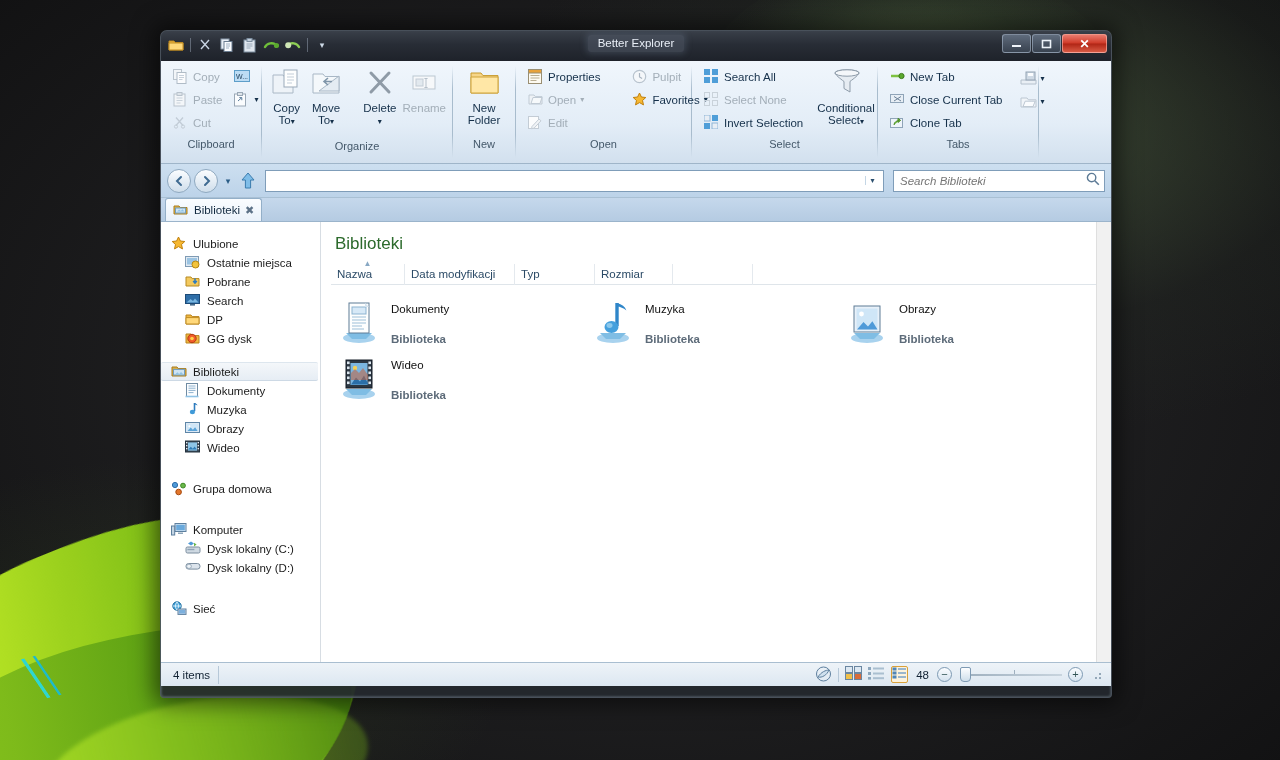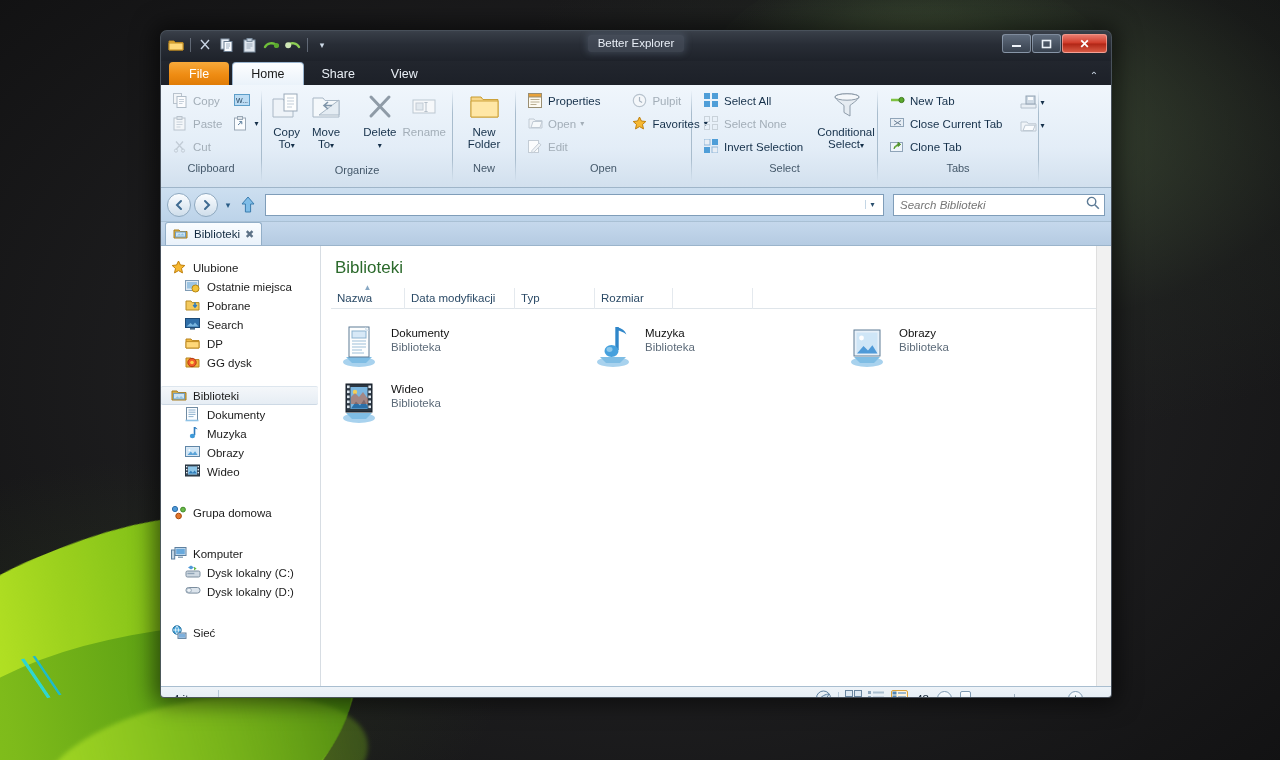--- a/index.html
+++ b/index.html
@@ -221,21 +221,21 @@
     display: flex; height: 21px; align-items: center; margin: 10px 0 0 10px;
     border-bottom: 1px solid #dfe5ea; font-size: 11.5px; color: #2b4a66;
   }
   .colhead { border-right: 1px solid #e4e9ee; padding-left: 6px; height: 21px; display: flex; align-items: center; position: relative; }
   .sortmark { position: absolute; top: -5px; left: 50%; transform: translateX(-50%); color: #88a8c4; font-size: 8px; }
   #items { position: relative; padding: 12px 0 0 10px; display: flex; flex-wrap: wrap; }
   .item { width: 254px; height: 56px; display: flex; align-items: flex-start; gap: 8px; padding-left: 4px; }
   .item-icon { width: 48px; height: 48px; position: relative; flex: 0 0 48px; }
   .item-text { padding-top: 6px; }
   .item-name { font-size: 11.5px; color: #111; }
-  .item-sub { font-size: 11.5px; color: #5d6b79; margin-top: 2px; }
+  .item-sub { font-size: 11.5px; color: #5d6b79; margin-top: 18px; font-weight: bold; }
   #vscroll {
     position: absolute; right: 0; top: 0; width: 15px; height: 440px;
     background: #f1f1f1; border-left: 1px solid #dfdfdf;
   }
 
   
   #statusbar {
     height: 24px; background: linear-gradient(to bottom, #eef3f8, #dce7f1);
     border-top: 1px solid #a9bed0; display: flex; align-items: center;
     padding: 0 4px; font-size: 11.5px; color: #123;
@@ -337,27 +337,20 @@
         <svg width="11" height="10" viewBox="0 0 11 10">
             <rect x="1.5" y="1.5" width="8" height="7" fill="none" stroke="#eef3f9" stroke-width="1.6"></rect>
           </svg>
       </div>
       <div class="winbtn close">
         <span>✕</span>
       </div>
     </div>
   </div>
 
-  <div id="ribbontabs">
-    <div class="rtab file">File</div>
-    <div class="rtab active">Home</div>
-    <div class="rtab">Share</div>
-    <div class="rtab">View</div>
-    <div id="ribbon-collapse">⌃</div>
-  </div>
 
   <div id="ribbon">
 
     <div class="rgroup" style="width:100px">
       <div class="rgroup-body" style="padding-left:8px">
         <div class="small-col">
           <div class="small-btn disabled">
             <span class="ico">
               <svg width="14" height="15" viewBox="0 0 14 15">
                   <rect x="0.5" y="0.5" width="8" height="10" fill="#f2f5f8" stroke="#b9c3cd"></rect>
@@ -538,21 +531,21 @@
         <div class="small-col">
           <div class="small-btn">
             <span class="ico">
               <svg width="14" height="14" viewBox="0 0 14 14">
                   <rect x="0" y="0" width="6" height="6" fill="#4f9ed8"></rect>
                   <rect x="8" y="0" width="6" height="6" fill="#4f9ed8"></rect>
                   <rect x="0" y="8" width="6" height="6" fill="#4f9ed8"></rect>
                   <rect x="8" y="8" width="6" height="6" fill="#4f9ed8"></rect>
                 </svg>
             </span>
-            <span>Select All</span>
+            <span>Search All</span>
           </div>
           <div class="small-btn disabled">
             <span class="ico">
               <svg width="14" height="14" viewBox="0 0 14 14">
                   <rect x="0.5" y="0.5" width="5" height="5" fill="none" stroke="#c9d2da"></rect>
                   <rect x="8.5" y="0.5" width="5" height="5" fill="none" stroke="#c9d2da"></rect>
                   <rect x="0.5" y="8.5" width="5" height="5" fill="none" stroke="#c9d2da"></rect>
                   <rect x="8.5" y="8.5" width="5" height="5" fill="none" stroke="#c9d2da"></rect>
                 </svg>
             </span>

